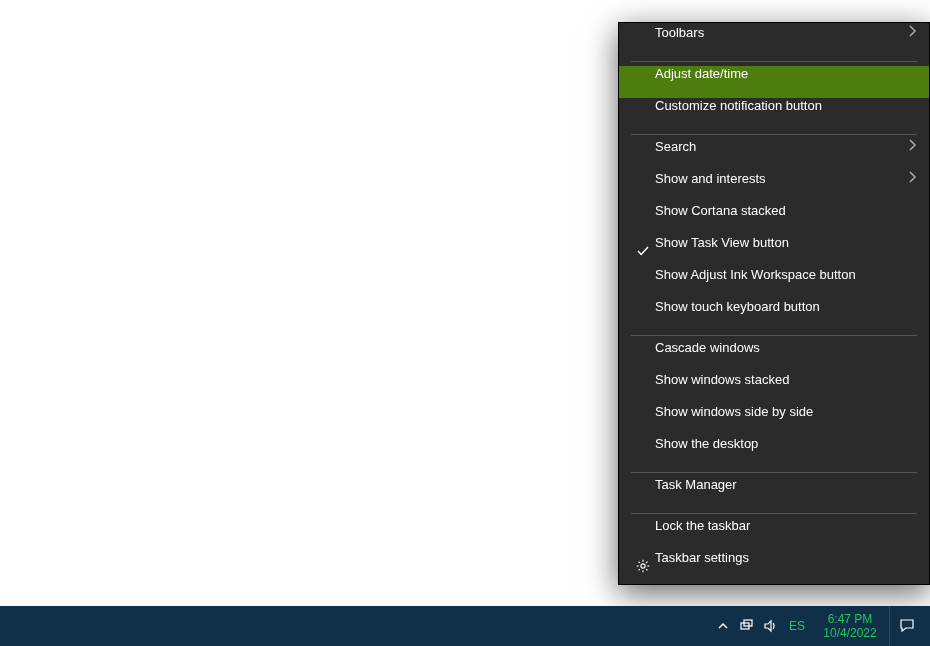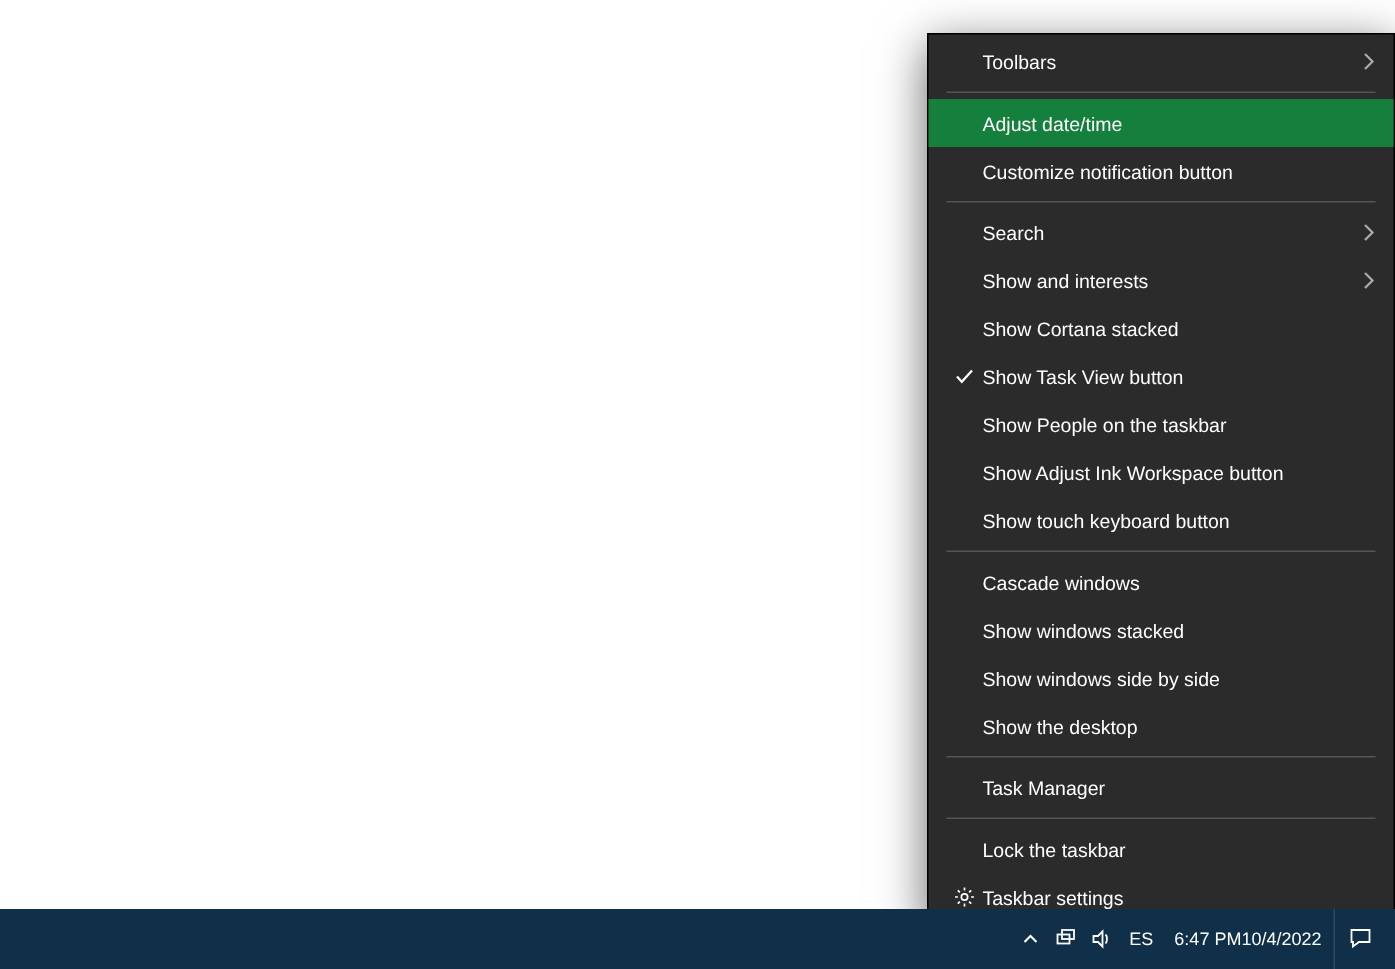--- a/index.html
+++ b/index.html
@@ -1,27 +1,27 @@
 <!DOCTYPE html>
 <html><head>
 <meta charset="utf-8">
 <style>
   html,body{margin:0;padding:0;width:930px;height:646px;overflow:hidden;font-family:"Segoe UI",Arial,sans-serif;background:#fff}
   .taskbar{position:absolute;left:0;bottom:0;height:40px;width:100%;background:#10304a;color:#fff;display:flex;align-items:center}
   .taskbar .spacer{flex:1}
   .tray{display:flex;align-items:center;height:100%}
-  .tray>*{display:flex;align-items:center;justify-content:center;color:#ffffff;font-size:12px}
+  .tray>*{display:flex;align-items:center;justify-content:center;color:#22c55e;font-size:12px}
   .tray .icon-slot{width:24px;height:100%}
-  .tray .clock{line-height:14px;padding:0 8px;min-width:62px;text-align:left}
+  .tray .clock{flex-direction:column;line-height:14px;padding:0 8px;min-width:62px;text-align:left}
   .tray .lang{padding:0 6px}
   .tray .action-center{width:34px;height:100%;border-left:1px solid rgba(255,255,255,.12)}
 
   .menu{position:absolute;top:22px;left:618px;width:310px;background:#2b2b2b;color:#fff;box-shadow:0 8px 30px rgba(0,0,0,.6);border:1px solid #000;padding:2px 0}
-  .menu .item{display:flex;align-items:center;height:32px;padding:0 12px 0 12px;font-size:13px;cursor:default;position:relative}
-  .menu .item.highlight{background:#15803d}
+  .menu .item{display:flex;height:32px;padding:0 12px 0 12px;font-size:13px;cursor:default;position:relative}
+  .menu .item.highlight{background:#4d7c0f}
   .menu .item .check{width:24px;display:flex;justify-content:center;align-items:center;color:#fff;font-size:13px}
   .menu .item .gear{width:24px;display:flex;justify-content:center;align-items:center}
   .menu .item .label{flex:1;white-space:nowrap}
   .menu .item .arrow{color:#aaa}
   .sep{height:1px;background:#555;margin:4px 12px}
 
   svg{display:block}
 </style>
 </head>
 <body>
@@ -71,24 +71,20 @@
     <span class="check"></span>
     <span class="label">Show Cortana stacked</span>
   </div>
   <div class="item">
     <span class="check">
       <svg width="14" height="14" viewBox="0 0 14 14">
           <path d="M2 7l3.2 3.5L12 3" stroke="#fff" stroke-width="1.5" fill="none"></path>
         </svg>
     </span>
     <span class="label">Show Task View button</span>
-  </div>
-  <div class="item">
-    <span class="check"></span>
-    <span class="label">Show People on the taskbar</span>
   </div>
   <div class="item">
     <span class="check"></span>
     <span class="label">Show Adjust Ink Workspace button</span>
   </div>
   <div class="item">
     <span class="check"></span>
     <span class="label">Show touch keyboard button</span>
   </div>
   <div class="sep"></div>

